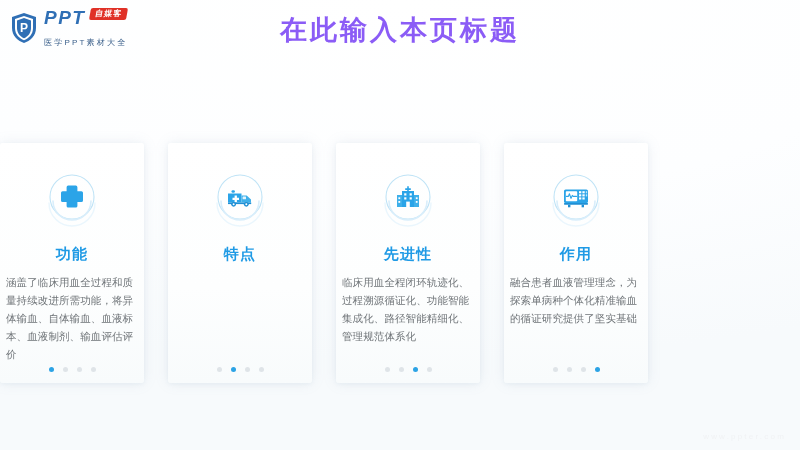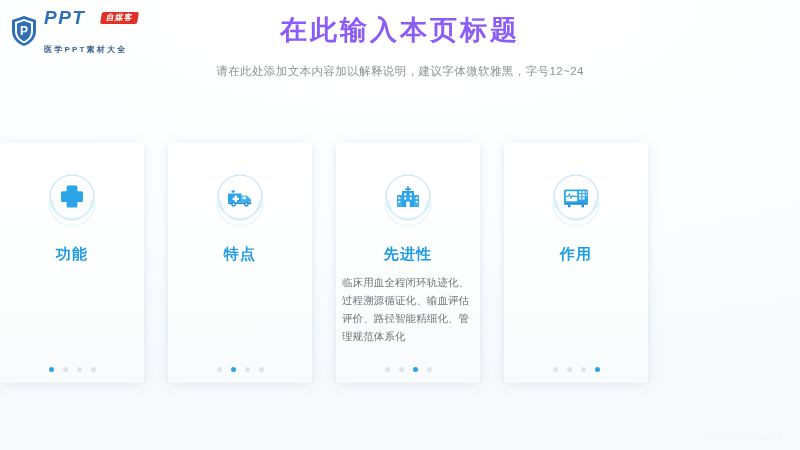--- a/index.html
+++ b/index.html
@@ -16,33 +16,33 @@
       radial-gradient(120% 80% at 50% 0%, #ffffff 0%, #fdfeff 55%, #f7fafc 100%);
   }
 
   
   .logo{
     position:absolute;left:10px;top:8px;
     display:flex;align-items:center;gap:6px;
   }
   .logo-shield{width:28px;height:32px;flex:none;}
   .logo-txt{display:flex;flex-direction:column;line-height:1;}
-  .logo-row1{display:flex;align-items:center;gap:16px;}
+  .logo-row1{display:flex;align-items:flex-start;gap:5px;}
   .logo-ppt{
     font-size:19px;font-weight:bold;font-style:italic;color:#2f6fb5;
     letter-spacing:1.5px;
   }
   .logo-badge{
     background:#e03127;color:#ffffff;font-size:8px;font-weight:bold;
     padding:2px 5px 2px 5px;border-radius:2px;letter-spacing:1px;
     transform:skewX(-10deg);
   }
   .logo-sub{
-    margin-top:19px;font-size:8px;color:#3a5f8a;letter-spacing:2.2px;
-    font-weight:bold;
+    margin-top:12px;font-size:8px;color:#3a5f8a;letter-spacing:2.2px;
+    font-weight:normal;
   }
 
   
   .head{position:absolute;left:0;right:0;top:16px;text-align:center;}
   .title{
     font-size:27px;font-weight:bold;color:#8b5cf6;letter-spacing:3px;
     line-height:1.1;
   }
   .sub{
     margin-top:14px;font-size:11.5px;color:#8e9296;line-height:1.95;
@@ -113,40 +113,40 @@
       <span class="logo-ppt">PPT</span>
       <span class="logo-badge">自媒客</span>
     </span>
     <span class="logo-sub">医学PPT素材大全</span>
   </span>
 </div>
 
 <div class="head">
   <div class="title">在此输入本页标题</div>
   <div class="sub">
-    <div>请在此处添加文本内容加以解释说明，建议字体微软雅黑，字号12~24</div>
   </div>
 </div>
 
 <div class="cards">
 
   <div class="card">
     <div class="ring-wrap">
       <svg class="ring" viewBox="0 0 64 64" width="64" height="64">
         <circle cx="32" cy="32" r="22" fill="none" stroke="#bfe3f6" stroke-width="1.1"></circle>
         <path d="M13 36 A19 19 0 0 0 51 36" fill="none" stroke="#d9eefb" stroke-width="1.6" stroke-linecap="round"></path>
         <path d="M9 38 A23 23 0 0 0 55 38" fill="none" stroke="#eaf6fd" stroke-width="1.4" stroke-linecap="round"></path>
       </svg>
       <span class="icon-glyph">
         <svg viewBox="0 0 30 30">
           <path d="M11.2 3.6h7.6a1.6 1.6 0 0 1 1.6 1.6v4h4a1.6 1.6 0 0 1 1.6 1.6v7.6a1.6 1.6 0 0 1-1.6 1.6h-4v4a1.6 1.6 0 0 1-1.6 1.6h-7.6a1.6 1.6 0 0 1-1.6-1.6v-4h-4A1.6 1.6 0 0 1 4 18.4v-7.6a1.6 1.6 0 0 1 1.6-1.6h4v-4a1.6 1.6 0 0 1 1.6-1.6z" fill="#2ba4e8"></path>
         </svg>
       </span>
     </div>
     <div class="card-title">功能</div>
+    <div class="card-body">涵盖了临床用血全过程和质量持续改进所需功能，将异体输血、自体输血、血液标本、血液制剂、输血评估评价</div>
     <div class="dots">
       <span class="dot on"></span>
       <span class="dot"></span>
       <span class="dot"></span>
       <span class="dot"></span>
     </div>
   </div>
 
   <div class="card">
     <div class="ring-wrap">
@@ -198,21 +198,21 @@
           <rect x="16.6" y="15.3" width="2.2" height="2.2" fill="#ffffff"></rect>
           <rect x="13.2" y="19.6" width="3.6" height="5.4" fill="#ffffff"></rect>
           <rect x="5.4" y="15.3" width="1.8" height="1.8" fill="#ffffff"></rect>
           <rect x="22.8" y="15.3" width="1.8" height="1.8" fill="#ffffff"></rect>
           <rect x="5.4" y="19" width="1.8" height="1.8" fill="#ffffff"></rect>
           <rect x="22.8" y="19" width="1.8" height="1.8" fill="#ffffff"></rect>
         </svg>
       </span>
     </div>
     <div class="card-title">先进性</div>
-    <div class="card-body">临床用血全程闭环轨迹化、过程溯源循证化、输血评估评价、路径智能精细化、管理规范体系化</div>
+    <div class="card-body">临床用血全程闭环轨迹化、过程溯源循证化、功能智能集成化、路径智能精细化、管理规范体系化</div>
     <div class="dots">
       <span class="dot"></span>
       <span class="dot"></span>
       <span class="dot on"></span>
       <span class="dot"></span>
     </div>
   </div>
 
   <div class="card">
     <div class="ring-wrap">
@@ -234,20 +234,21 @@
           <rect x="24.8" y="12.3" width="1.4" height="2.1" fill="#ffffff" opacity=".7"></rect>
           <rect x="18" y="15.4" width="2.3" height="2.1" fill="#ffffff"></rect>
           <rect x="21.4" y="15.4" width="2.3" height="2.1" fill="#ffffff"></rect>
           <rect x="3" y="21" width="24" height="1.7" rx=".6" fill="#1f8fd4"></rect>
           <rect x="7" y="22.7" width="2.4" height="2.6" fill="#1f8fd4"></rect>
           <rect x="20.6" y="22.7" width="2.4" height="2.6" fill="#1f8fd4"></rect>
         </svg>
       </span>
     </div>
     <div class="card-title">作用</div>
+    <div class="card-body">融合患者血液管理理念，为探索单病种个体化精准输血的循证研究提供了坚实基础</div>
     <div class="dots">
       <span class="dot"></span>
       <span class="dot"></span>
       <span class="dot"></span>
       <span class="dot on"></span>
     </div>
   </div>
 
 </div>
 

